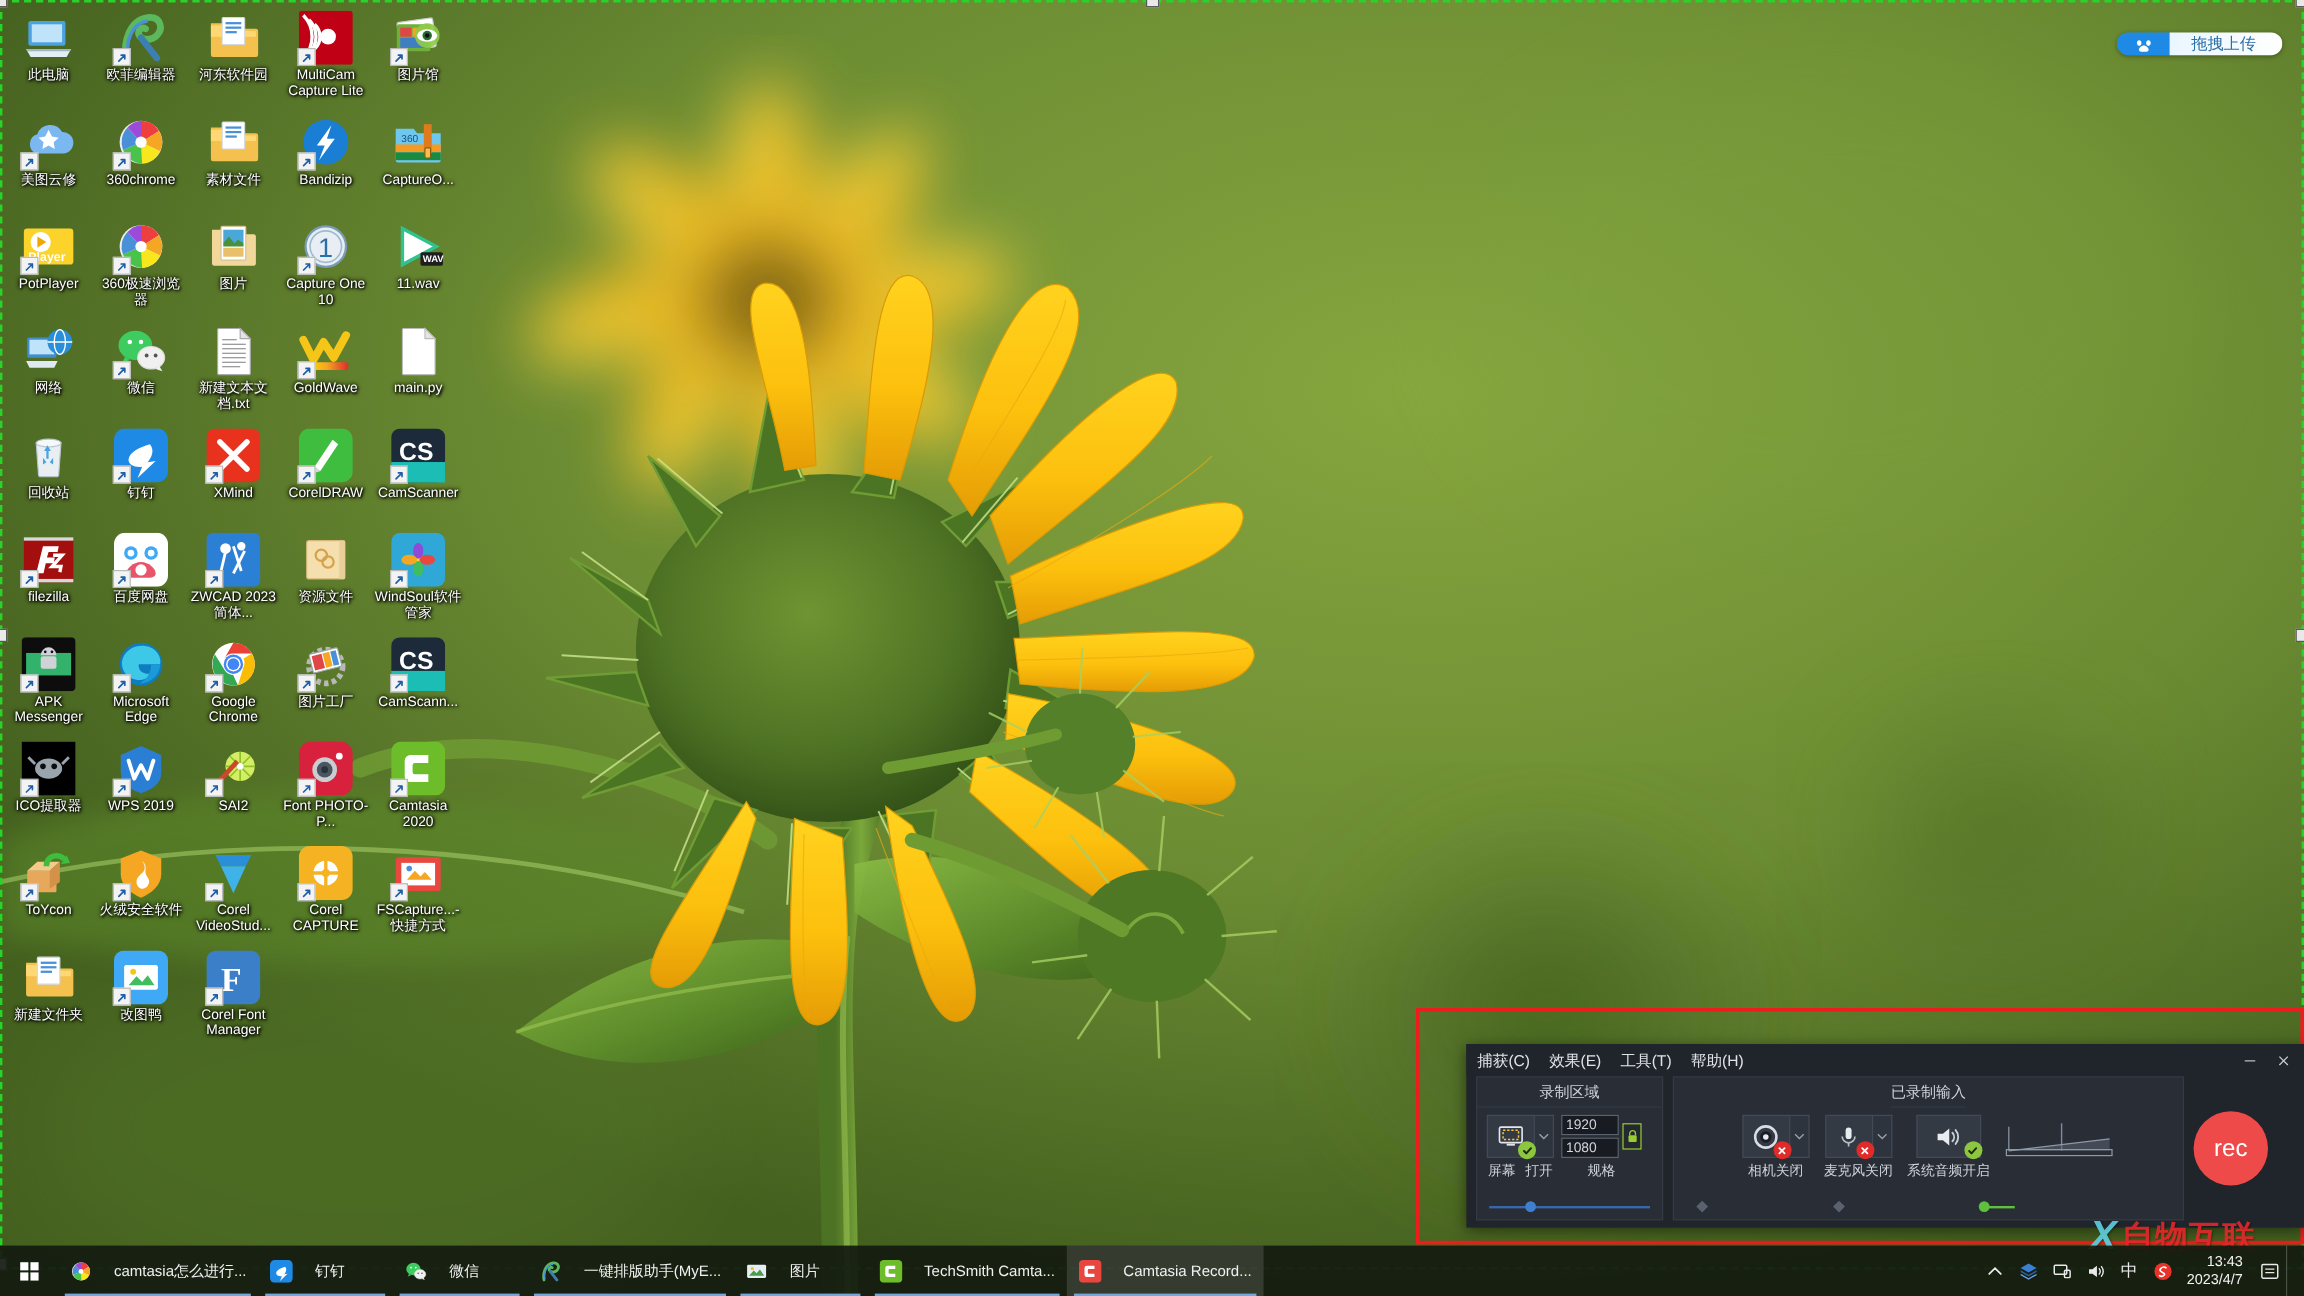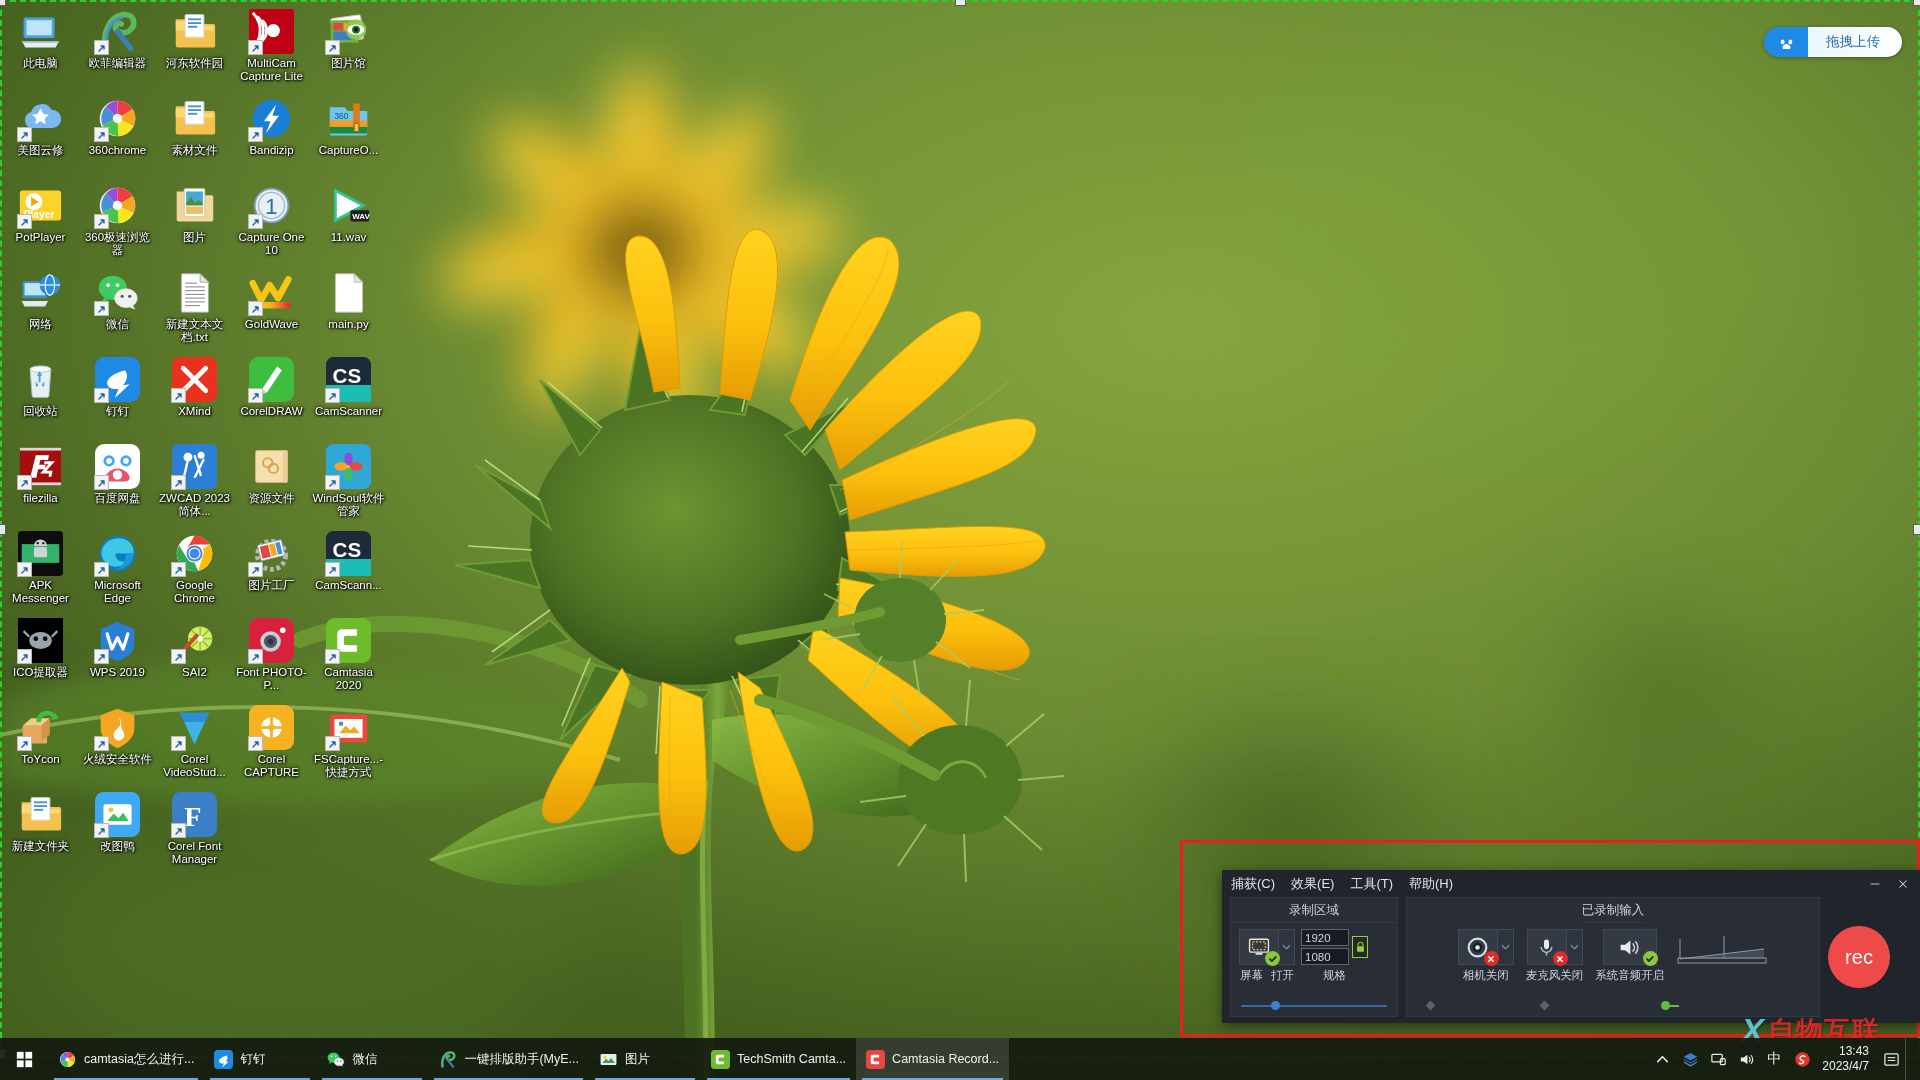--- a/index.html
+++ b/index.html
@@ -57,21 +57,21 @@
   .shortcut-arrow svg { width:12px !important; height:12px !important; }
   .icon .label {
     margin-top:3px; font-size:11.5px; line-height:13px; color:#ffffff;
     text-align:center; max-width:76px; word-break:break-word;
     text-shadow:0 0 3px #000, 0 0 4px #000, 1px 1px 2px #000;
   }
 
   
   #baidu-pill {
     position:absolute; right:18px; top:27px; z-index:20;
-    display:flex; align-items:center; height:30px;
+    display:flex; align-items:center; height:19px;
     border-radius:15px; overflow:hidden;
     box-shadow:0 1px 4px rgba(0,0,0,.35);
   }
   #baidu-pill .bp-icon {
     width:44px; height:30px; background:#1e8ae6;
     display:flex; align-items:center; justify-content:center;
   }
   #baidu-pill .bp-text {
     height:30px; padding:0 22px 0 18px;
     background:linear-gradient(90deg,#eaf6ff,#ffffff);
@@ -113,21 +113,21 @@
   .panel {
     background:#282d36; border:1px solid #343a44;
     display:flex; flex-direction:column; position:relative;
   }
   .panel-title {
     text-align:center; font-size:12.5px; color:#ced3da;
     padding:4px 0 3px; border-bottom:1px solid #343a44;
   }
   .panel-inner { flex:1; display:flex; align-items:flex-start; padding:6px 8px 0; gap:6px; }
 
-  #panel-area { width:168px; }
+  #panel-area { width:156px; }
   #panel-inputs { flex:1;align-items:center; }
 
   .ctl { display:flex; flex-direction:column; align-items:center; }
   .ctl-btn-row { display:flex; align-items:stretch; }
   .big-btn {
     width:40px; height:36px; background:#343a44; border:1px solid #434a56;
     display:flex; align-items:center; justify-content:center; position:relative;
   }
   .caret-btn {
     width:16px; height:36px; background:#2e343d; border:1px solid #434a56; border-left:none;
@@ -178,21 +178,21 @@
   
   #taskbar {
     position:absolute; left:0; bottom:0; width:1920px; height:42px;
     background:rgba(20,26,16,.92); z-index:40;
     display:flex; align-items:center; color:#e8e8e8; font-size:12.5px;
   }
   #start-btn {
     width:48px; height:42px; display:flex; align-items:center; justify-content:center;
   }
   .tb-item {
-    display:flex; align-items:center; gap:7px; height:42px; padding:0 10px;
+    display:flex; align-items:center; gap:18px; height:42px; padding:0 10px;
     min-width:112px; position:relative; max-width:180px;
   }
   .tb-item.active { background:rgba(255,255,255,.13); }
   .tb-item .tb-ico { width:19px; height:19px; flex:0 0 19px; }
   .tb-item .tb-ico svg { width:19px; height:19px; display:block; }
   .tb-item .tb-text {
     white-space:nowrap; overflow:hidden; text-overflow:ellipsis; font-size:12.5px; color:#f0f0f0;
   }
   .tb-underline {
     position:absolute; left:6px; right:6px; bottom:0; height:2px; background:#6fa8dc;

